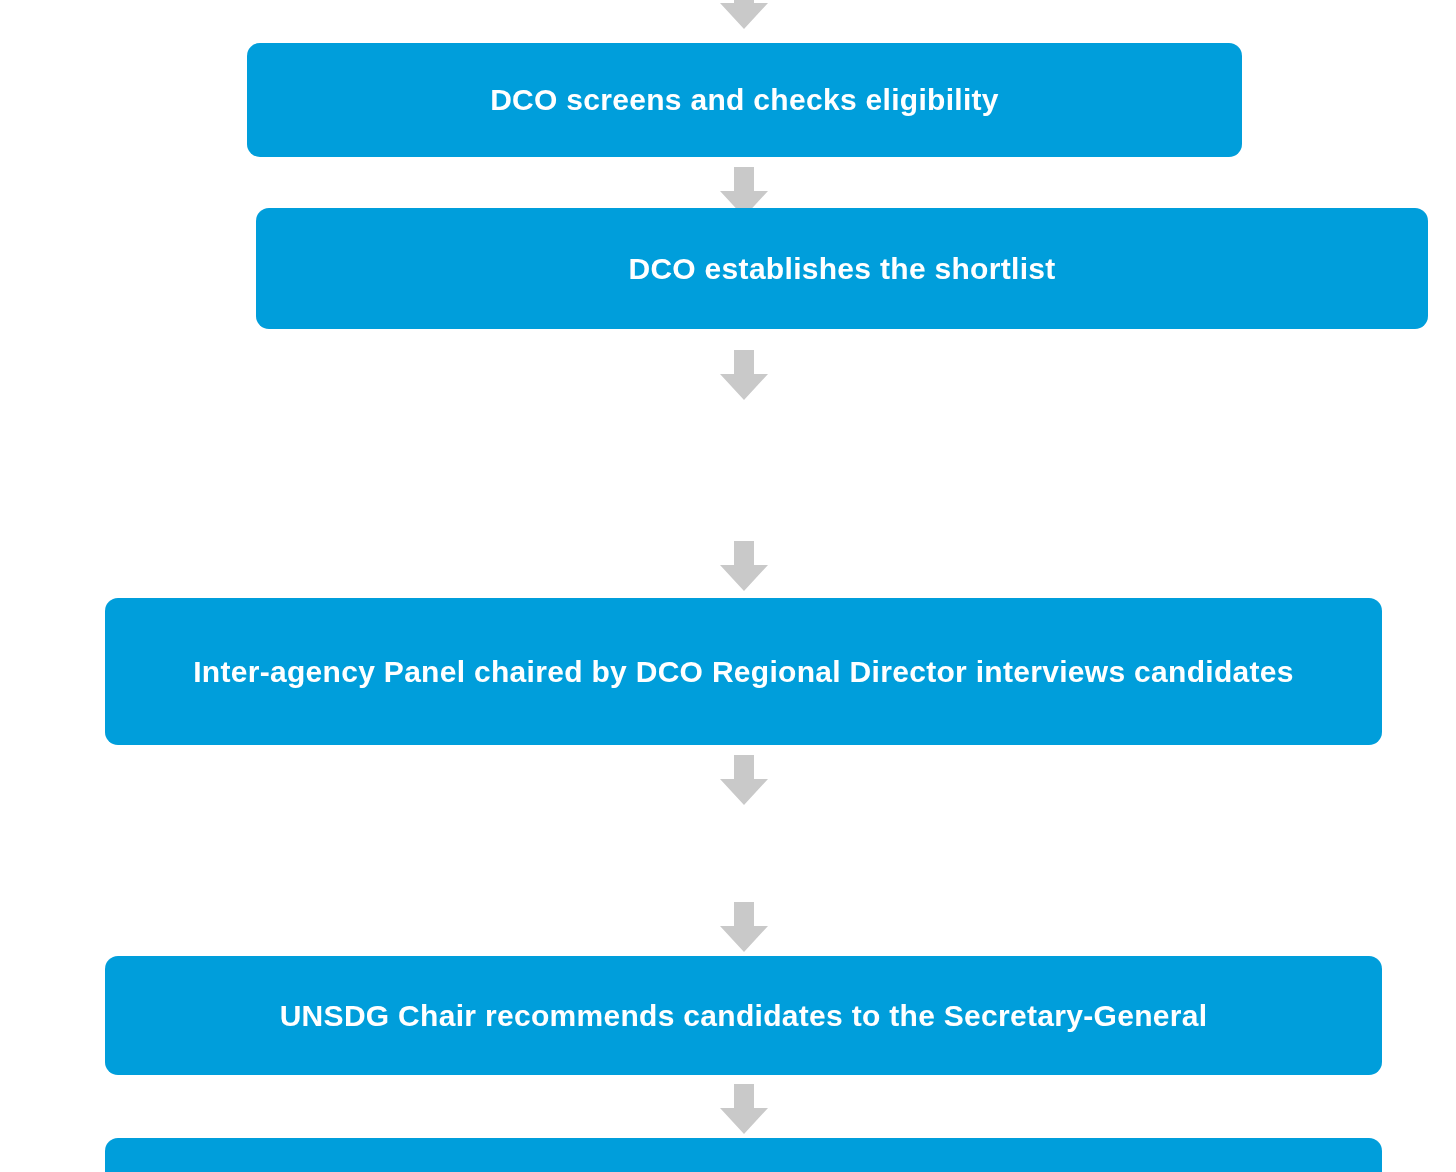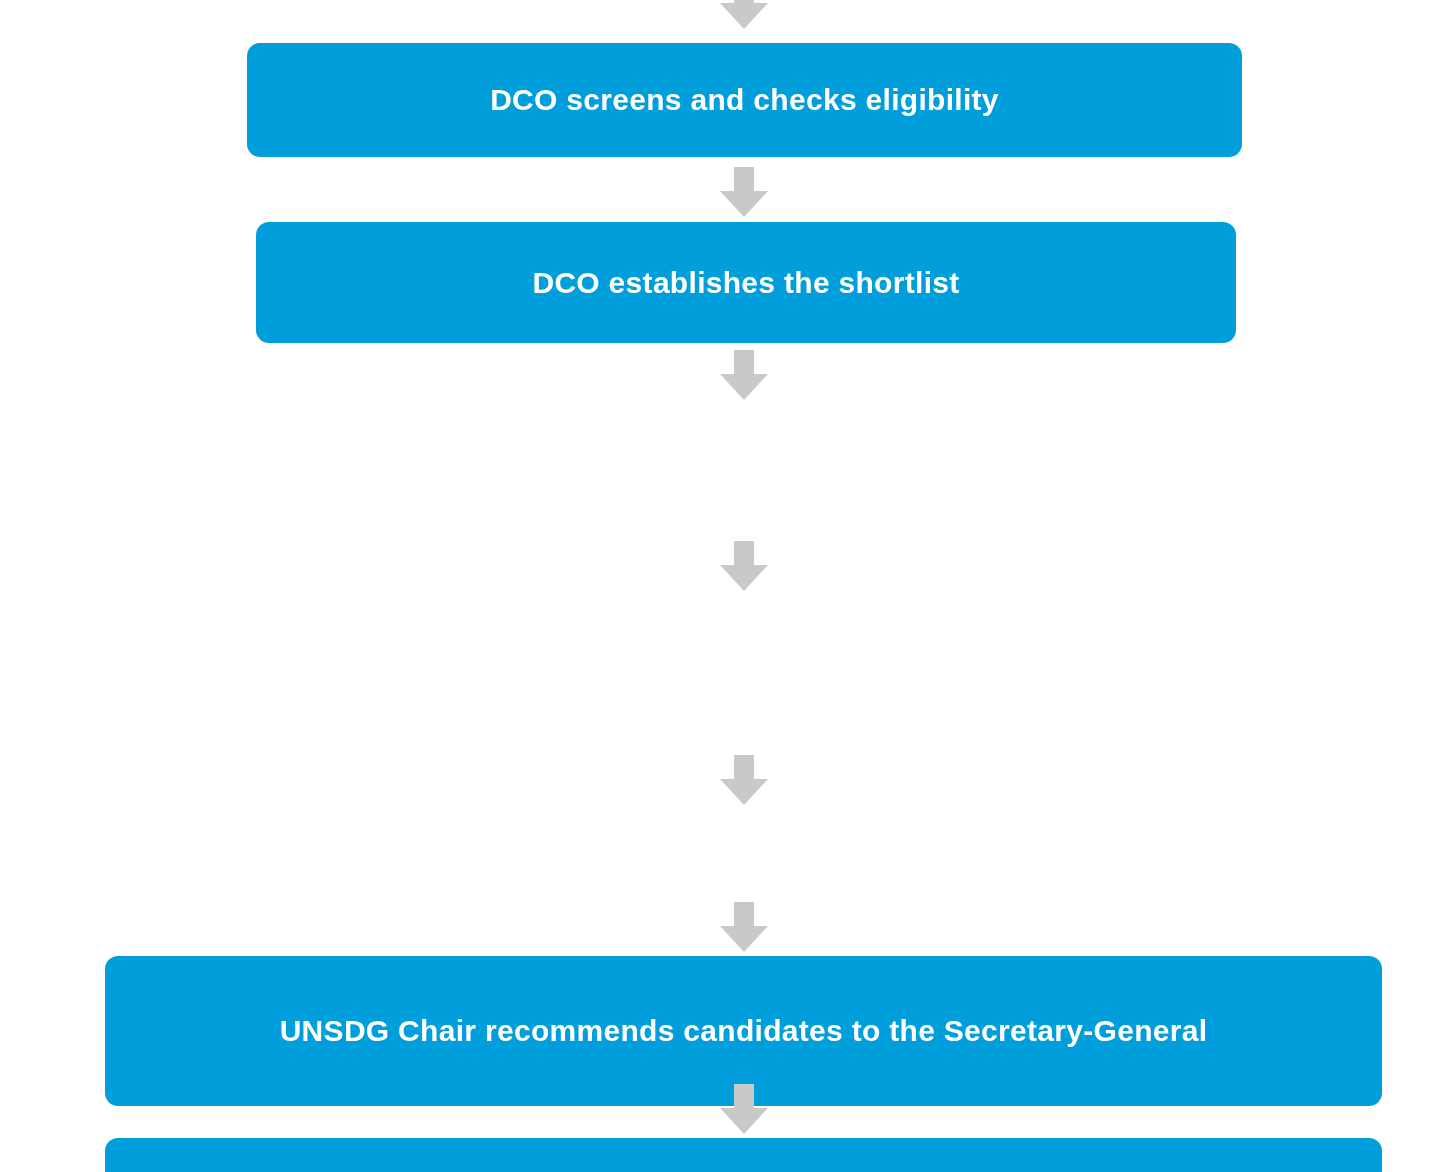--- a/index.html
+++ b/index.html
@@ -65,52 +65,55 @@
   <div class="step" style="left:247px; top:43px; width:995px; height:114px;">
     <span>DCO screens and checks eligibility</span>
   </div>
 
   <div class="arrow" style="left:720px; top:167px;">
     <svg viewBox="0 0 48 50" aria-hidden="true">
         <polygon points="14,0 34,0 34,24 48,24 24,50 0,24 14,24" fill="currentColor"></polygon>
       </svg>
   </div>
 
-  <div class="step" style="left:256px; top:222px; width:980px; height:121px;">
+  <div class="step" style="left:256px; top:208px; width:1172px; height:121px;">
     <span>DCO establishes the shortlist</span>
   </div>
 
   <div class="arrow" style="left:720px; top:350px;">
     <svg viewBox="0 0 48 50" aria-hidden="true">
         <polygon points="14,0 34,0 34,24 48,24 24,50 0,24 14,24" fill="currentColor"></polygon>
       </svg>
   </div>
 
 
   <div class="arrow" style="left:720px; top:541px;">
     <svg viewBox="0 0 48 50" aria-hidden="true">
         <polygon points="14,0 34,0 34,24 48,24 24,50 0,24 14,24" fill="currentColor"></polygon>
       </svg>
   </div>
 
+  <div class="step" style="left:105px; top:598px; width:1277px; height:147px;">
+    <span>Inter-agency Panel chaired by DCO Regional Director interviews candidates</span>
+  </div>
 
   <div class="arrow" style="left:720px; top:755px;">
     <svg viewBox="0 0 48 50" aria-hidden="true">
         <polygon points="14,0 34,0 34,24 48,24 24,50 0,24 14,24" fill="currentColor"></polygon>
       </svg>
   </div>
 
 
   <div class="arrow" style="left:720px; top:902px;">
     <svg viewBox="0 0 48 50" aria-hidden="true">
         <polygon points="14,0 34,0 34,24 48,24 24,50 0,24 14,24" fill="currentColor"></polygon>
       </svg>
   </div>
 
-  <div class="step" style="left:105px; top:956px; width:1277px; height:150px;">
+  <div class="step" style="left:105px; top:956px; width:1277px; height:119px;">
     <span>UNSDG Chair recommends candidates to the Secretary-General</span>
   </div>
 
   <div class="arrow" style="left:720px; top:1084px;">
     <svg viewBox="0 0 48 50" aria-hidden="true">
         <polygon points="14,0 34,0 34,24 48,24 24,50 0,24 14,24" fill="currentColor"></polygon>
       </svg>
   </div>
 
   <div class="step" style="left:105px; top:1138px; width:1277px; height:110px;">

